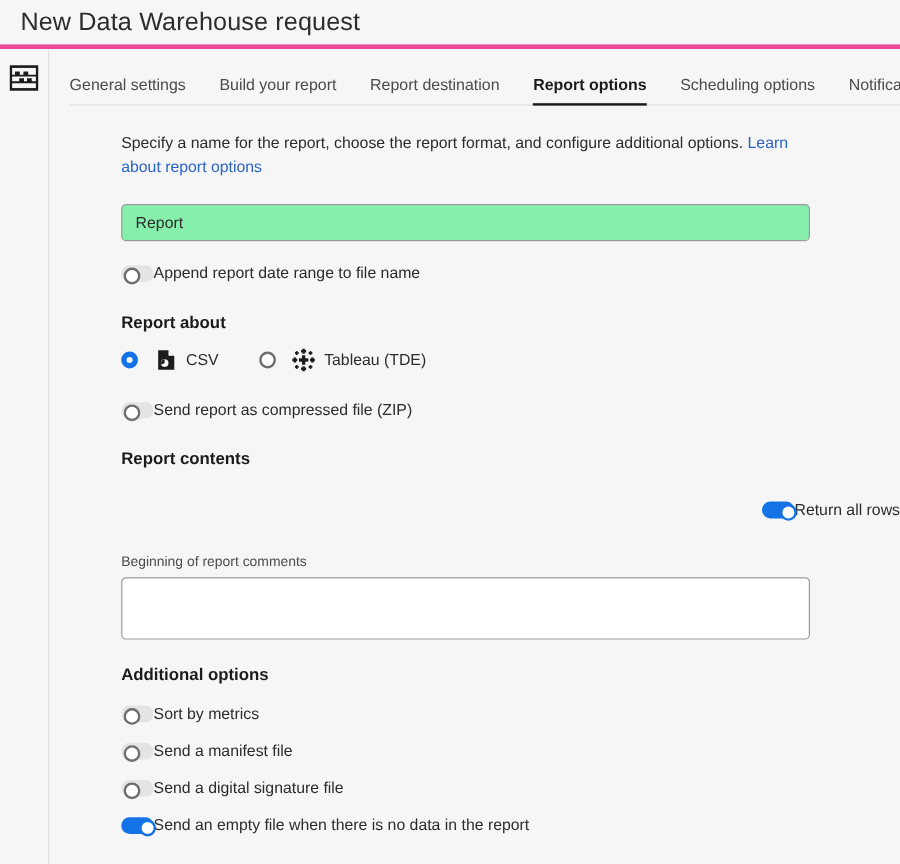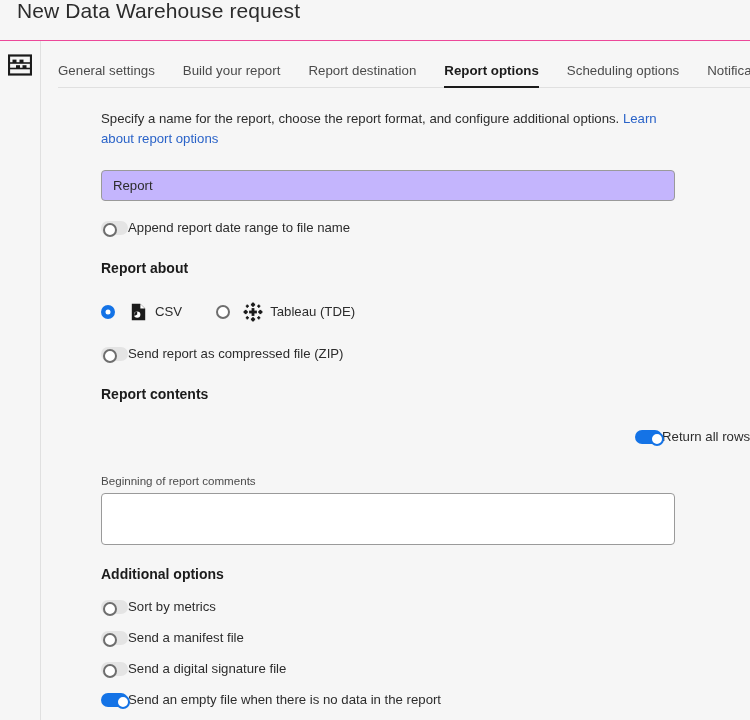--- a/index.html
+++ b/index.html
@@ -14,22 +14,23 @@
     font-family: "Liberation Sans", sans-serif;
     background: #f5f5f5;
     color: #2c2c2c;
     -webkit-font-smoothing: antialiased;
   }
 
   
   .titlebar {
     height: 41px;
     background: #f6f6f6;
-    border-bottom: 1px solid #ec4899;
-    display: flex;
+    border-bottom: 4px solid #ec4899;
+    display: flex;
+    align-items: center;
     padding: 0 0 0 17px;
   }
   .titlebar h1 {
     font-size: 21px;
     font-weight: 400;
     color: #2c2c2c;
     letter-spacing: 0.1px;
     line-height: 1;
   }
 
@@ -137,21 +138,21 @@
     color: #1b1b1b;
     margin-bottom: 9px;
     display: block;
   }
 
   .text-input {
     width: 574px;
     height: 31px;
     border: 1px solid #9a9a9a;
     border-radius: 4px;
-    background: #c4b5fd;
+    background: #86efac;
     font-family: "Liberation Sans", sans-serif;
     font-size: 13.2px;
     color: #2c2c2c;
     padding: 0 11px;
     outline: none;
     display: block;
   }
 
   .textarea-input {
     width: 574px;
@@ -264,21 +265,21 @@
   }
   .radio-text {
     margin-left: 7px;
     font-size: 13.2px;
     color: #2c2c2c;
     white-space: nowrap;
     line-height: 1;
   }
   .radio-gap { width: 34px; flex: 0 0 34px; }
   .mt-9  { margin-top: 9px; }
-  .mt-12 { margin-top: 24px; }
+  .mt-12 { margin-top: 12px; }
   .mt-14 { margin-top: 14px; }
   .mt-16 { margin-top: 16px; }
   .mt-19 { margin-top: 19px; }
   .mt-21 { margin-top: 21px; }
   .mt-24 { margin-top: 24px; justify-content: flex-end; }
   .mt-26 { margin-top: 26px; }
 </style>
 </head>
 <body>
 

